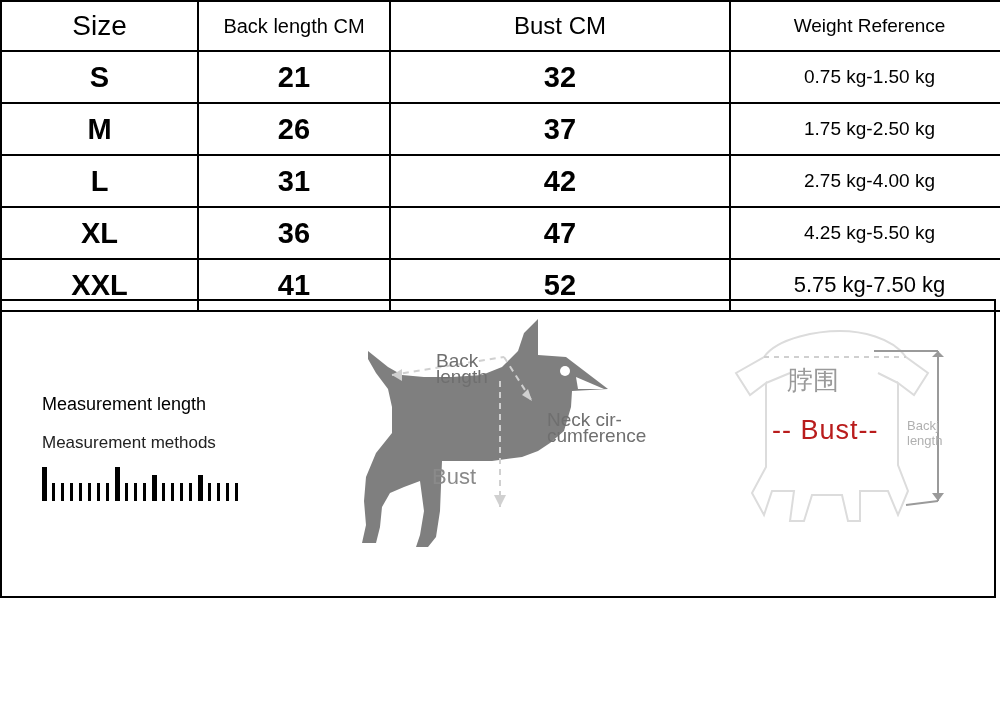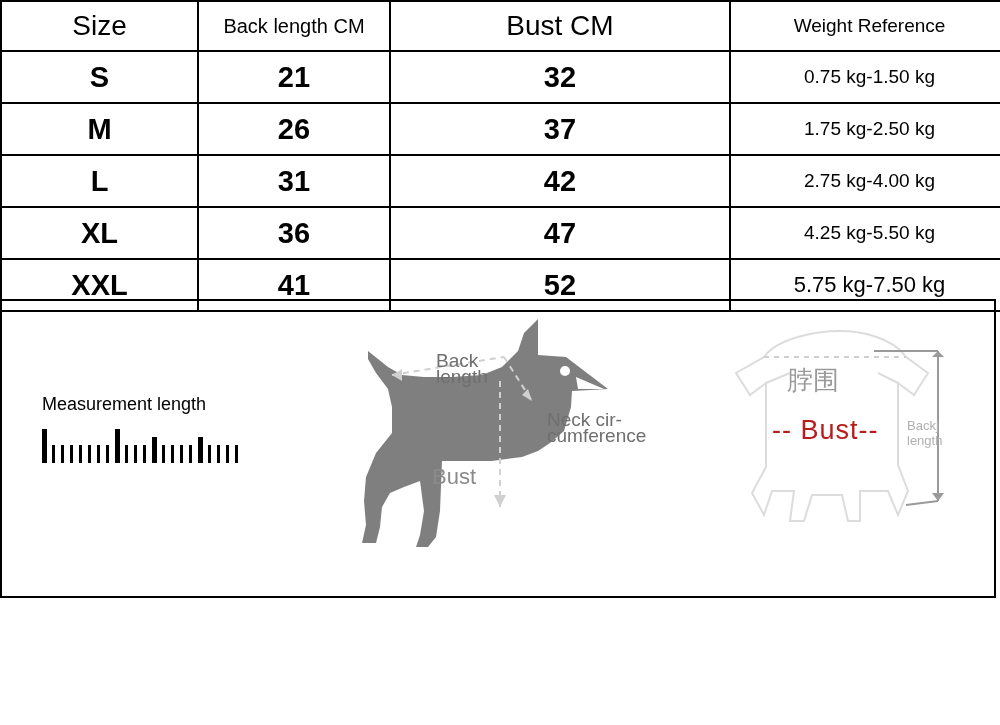--- a/index.html
+++ b/index.html
@@ -43,21 +43,21 @@
   .size-table tbody td {
     height: 50px;
   }
   .col-size    { width: 195px; }
   .col-back    { width: 190px; }
   .col-bust    { width: 338px; }
   .col-weight  { width: 277px; }
 
   .hdr-size   { font-size: 28px; }
   .hdr-back   { font-size: 20px; }
-  .hdr-bust   { font-size: 28px; }
+  .hdr-bust   { font-size: 24px; }
   .hdr-weight { font-size: 19px; }
 
   .cell-size   { font-size: 29px; font-weight: bold; }
   .cell-num    { font-size: 29px; font-weight: bold; }
   .cell-weight { font-size: 19px; }
   .cell-weight-xxl { font-size: 22px; }
 
   
   .illus-panel {
     position: absolute;
@@ -195,20 +195,21 @@
         <td class="cell-weight-xxl">5.75 kg-7.50 kg</td>
       </tr>
     </tbody>
   </table>
 
   <div class="illus-panel">
 
     <div class="meas-block">
       <div class="meas-title">Measurement
 length</div>
+      <div class="meas-sub">Measurement methods</div>
       <div class="ruler">
         <div class="tick major" style="left:0px;"></div>
         <div class="tick minor" style="left:10px;"></div>
         <div class="tick minor" style="left:19px;"></div>
         <div class="tick minor" style="left:28px;"></div>
         <div class="tick minor" style="left:37px;"></div>
         <div class="tick minor" style="left:46px;"></div>
         <div class="tick minor" style="left:55px;"></div>
         <div class="tick minor" style="left:64px;"></div>
         <div class="tick major" style="left:73px;"></div>

